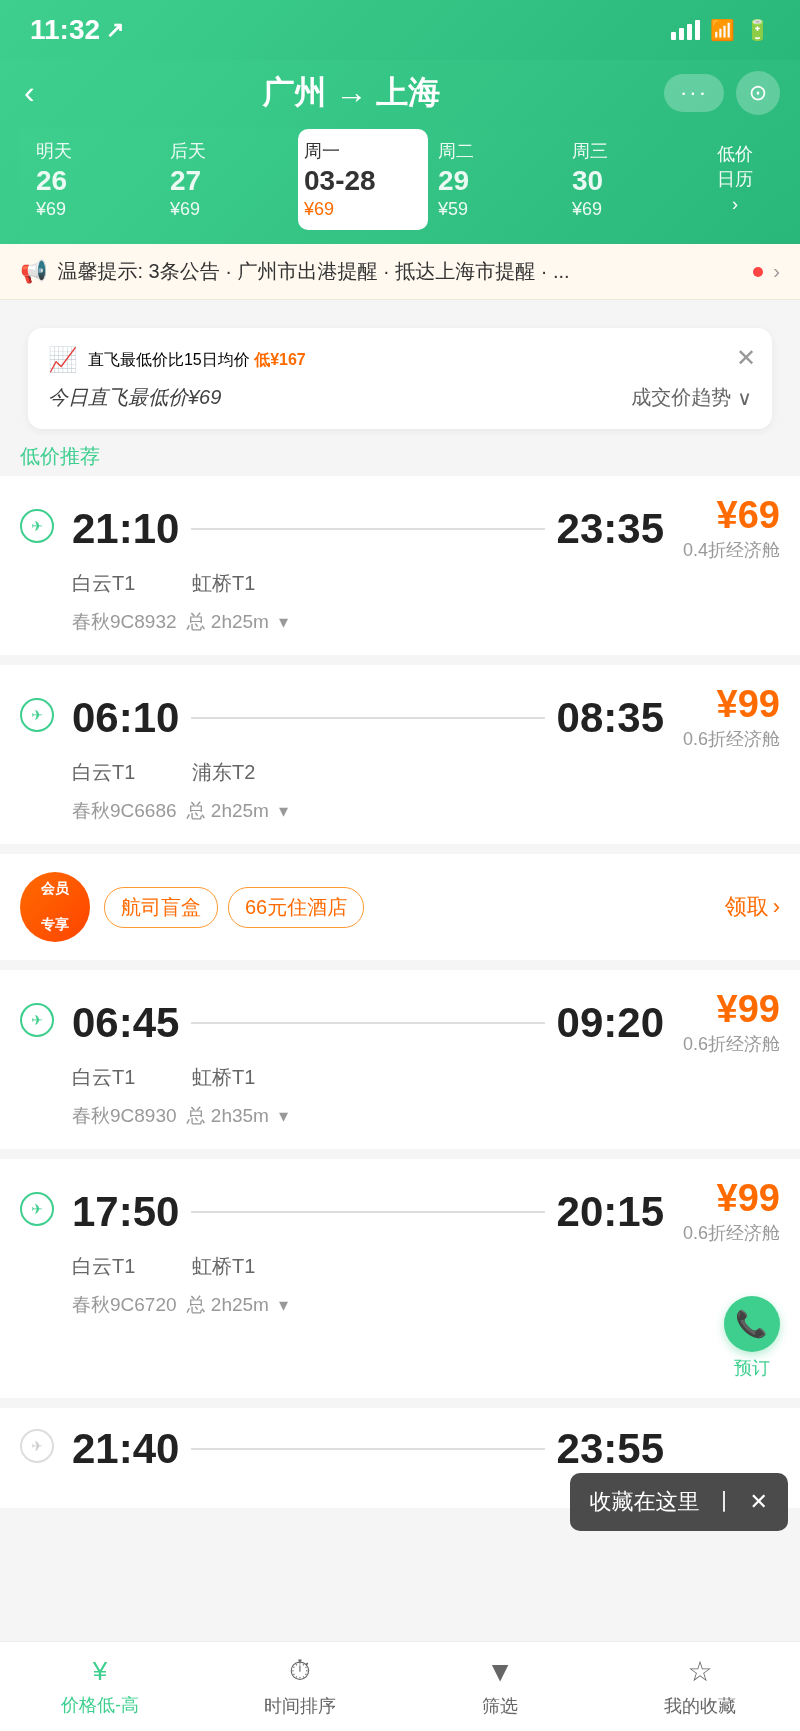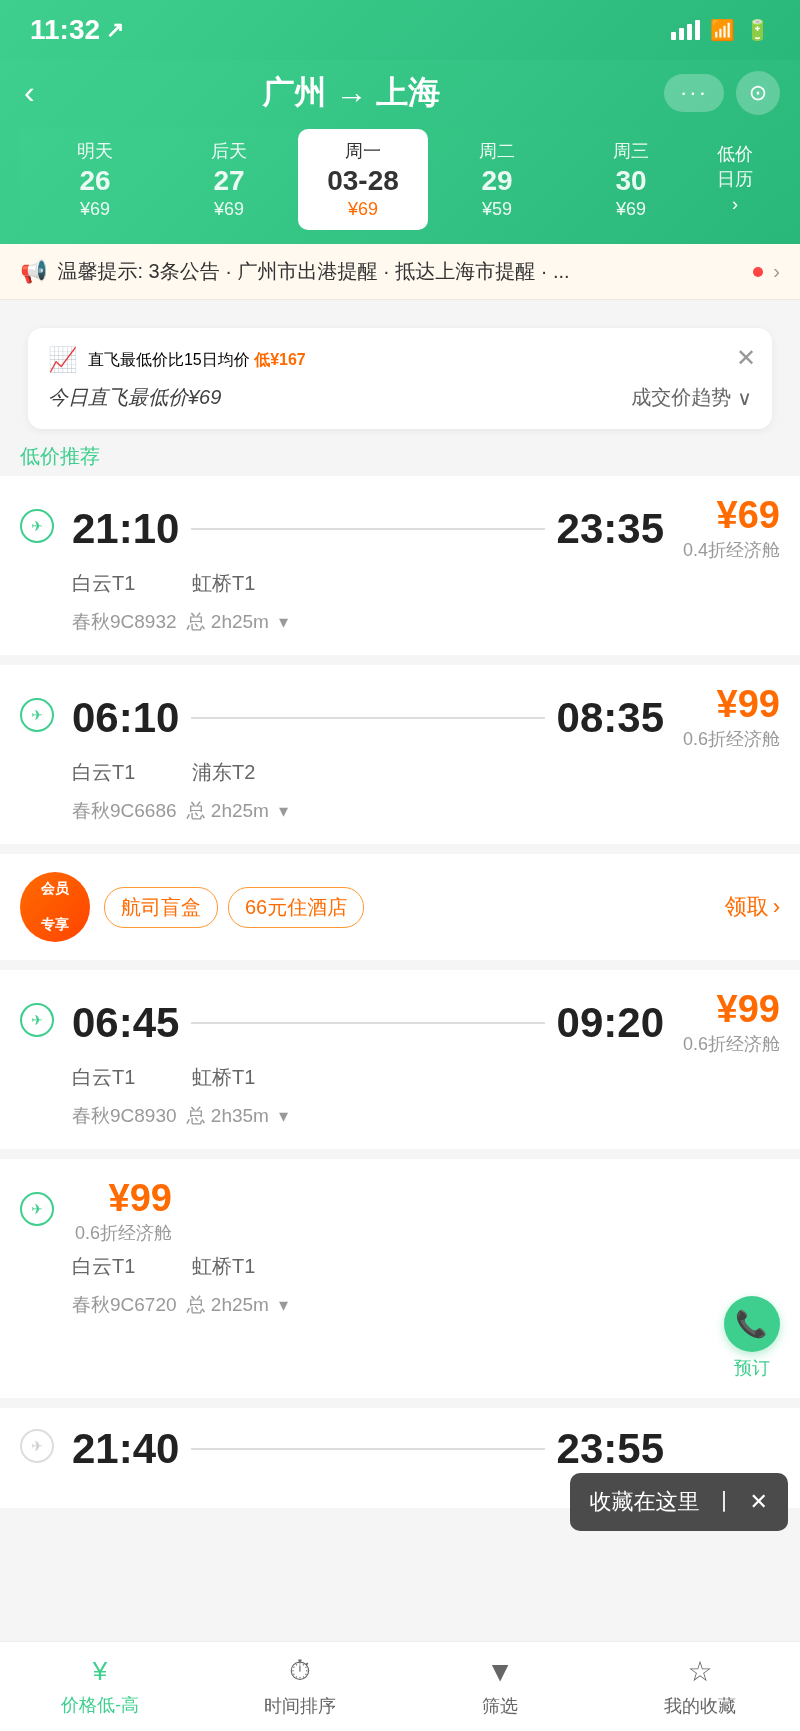--- a/index.html
+++ b/index.html
@@ -101,21 +101,20 @@
     
     .date-selector {
       background: linear-gradient(135deg, #3ecf8e 0%, #2ab87a 100%);
       display: flex;
       align-items: stretch;
       padding: 0 10px 14px;
       gap: 4px;
     }
     .date-item {
       flex: 1;
-      text-align: center;
       padding: 10px 6px;
       border-radius: 10px;
       cursor: pointer;
       color: rgba(255,255,255,0.9);
     }
     .date-item.active {
       background: white;
     }
     .date-item .day-name {
       font-size: 18px;
@@ -642,20 +641,25 @@
   </div>
 
   <div class="flight-card" style="padding-bottom: 80px; position: relative;">
     <div class="flight-main">
       <span class="airline-logo">
         <svg width="34" height="34" viewBox="0 0 34 34">
             <circle cx="17" cy="17" r="16" fill="none" stroke="#3ecf8e" stroke-width="2"></circle>
             <text x="17" y="22" text-anchor="middle" fill="#3ecf8e" font-size="14">✈</text>
           </svg>
       </span>
+      <div class="flight-times">
+        <span class="depart-time">17:50</span>
+        <div class="flight-line"></div>
+        <span class="arrive-time">20:15</span>
+      </div>
       <div class="flight-price">
         <div class="price-amount">¥99</div>
         <div class="price-cabin">0.6折经济舱</div>
       </div>
     </div>
     <div class="flight-detail">
       <span class="depart-airport">白云T1</span>
       <span class="arrive-airport">虹桥T1</span>
     </div>
     <div class="flight-info">

